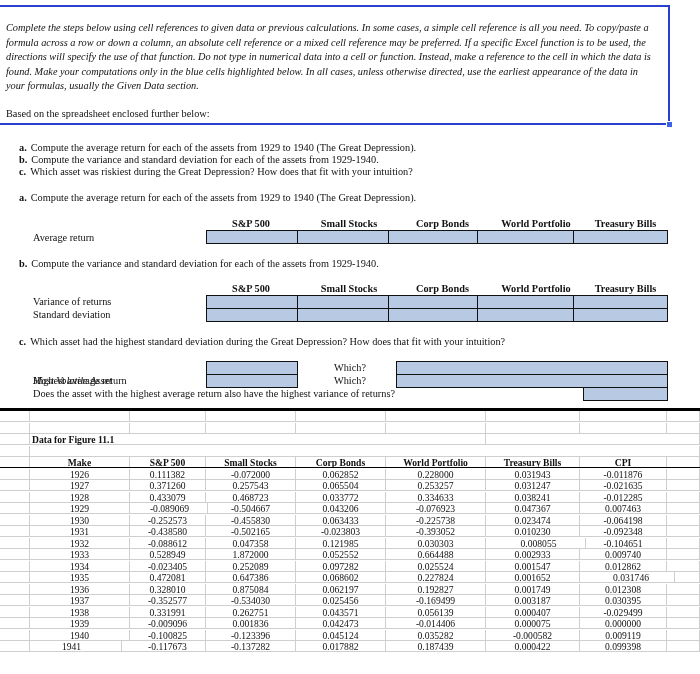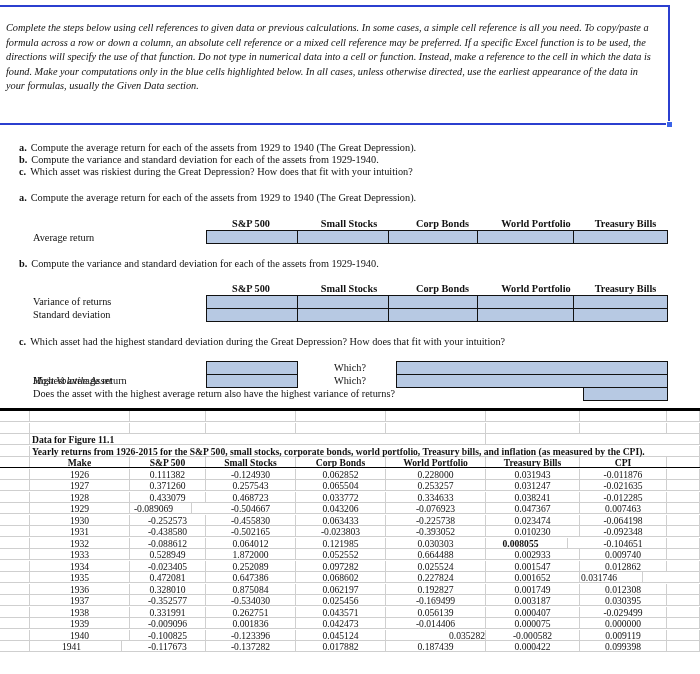--- a/index.html
+++ b/index.html
@@ -35,20 +35,21 @@
   .gcell { position: absolute; top: 0; height: 100%; border-right: 1px solid #cfcfcf; font-size: 9.6px; line-height: 11px; text-align: center; overflow: hidden; white-space: nowrap; }
   .gtxt { position: absolute; left: 32px; top: 0; font-size: 9.6px; font-weight: bold; line-height: 11px; white-space: nowrap; }
   .colhdr .gcell { font-weight: bold; }
   .colhdr { border-bottom: 1.5px solid #000 !important; }
 </style>
 </head>
 <body>
 
 <div class="instr-box">
   <div class="instr-text">Complete the steps below using cell references to given data or previous calculations. In some cases, a simple cell reference is all you need. To copy/paste a formula across a row or down a column, an absolute cell reference or a mixed cell reference may be preferred. If a specific Excel function is to be used, the directions will specify the use of that function. Do not type in numerical data into a cell or function. Instead, make a reference to the cell in which the data is found. Make your computations only in the blue cells highlighted below. In all cases, unless otherwise directed, use the earliest appearance of the data in your formulas, usually the Given Data section.</div>
+  <div class="based-on">Based on the spreadsheet enclosed further below:</div>
   <div class="handle"></div>
 </div>
 
 <div class="abs" style="left:19px; top:142px;">
   <span class="lbl">a.</span><span>Compute the average return for each of the assets from 1929 to 1940 (The Great Depression).</span>
 </div>
 <div class="abs" style="left:19px; top:154px;">
   <span class="lbl">b.</span><span>Compute the variance and standard deviation for each of the assets from 1929-1940.</span>
 </div>
 <div class="abs" style="left:19px; top:166px;">
@@ -136,38 +137,37 @@
     </div>
     <div class="grow " style="top: 23px;">
       <div class="gcell" style="left: 0px; width: 30px;"></div>
       <div class="gcell" style="left: 386px; width: 100px;"></div>
       <div class="gcell" style="left: 667px; width: 33px;"></div>
       <div class="gtxt">Data for Figure 11.1</div>
     </div>
     <div class="grow " style="top: 34.5px;">
       <div class="gcell" style="left: 0px; width: 30px;"></div>
       <div class="gcell" style="left: 667px; width: 33px;"></div>
-      <div class="gtxt">Yearly returns from 1926-2015 for the S&amp;P 500, small stocks, corporate bonds, world portfolio, Treasury bills, and inflation (as measured by the CPI).</div>
     </div>
     <div class="grow colhdr" style="top: 46px;">
       <div class="gcell" style="left: 0px; width: 30px;"></div>
       <div class="gcell" style="left: 30px; width: 100px;">Make</div>
       <div class="gcell" style="left: 130px; width: 76px;">S&amp;P 500</div>
       <div class="gcell" style="left: 206px; width: 90px;">Small Stocks</div>
       <div class="gcell" style="left: 296px; width: 90px;">Corp Bonds</div>
       <div class="gcell" style="left: 386px; width: 100px;">World Portfolio</div>
       <div class="gcell" style="left: 486px; width: 94px;">Treasury Bills</div>
       <div class="gcell" style="left: 580px; width: 87px;">CPI</div>
       <div class="gcell" style="left: 667px; width: 33px;"></div>
     </div>
     <div class="grow " style="top: 57.5px;">
       <div class="gcell" style="left: 0px; width: 30px;"></div>
       <div class="gcell" style="left: 30px; width: 100px;">1926</div>
       <div class="gcell" style="left: 130px; width: 76px;">0.111382</div>
-      <div class="gcell" style="left: 206px; width: 90px;">-0.124930</div>
+      <div class="gcell" style="left: 206px; width: 90px;">-0.072000</div>
       <div class="gcell" style="left: 296px; width: 90px;">0.062852</div>
       <div class="gcell" style="left: 386px; width: 100px;">0.228000</div>
       <div class="gcell" style="left: 486px; width: 94px;">0.031943</div>
       <div class="gcell" style="left: 580px; width: 87px;">-0.011876</div>
       <div class="gcell" style="left: 667px; width: 33px;"></div>
     </div>
     <div class="grow " style="top: 69px;">
       <div class="gcell" style="left: 0px; width: 30px;"></div>
       <div class="gcell" style="left: 30px; width: 100px;">1927</div>
       <div class="gcell" style="left: 130px; width: 76px;">0.371260</div>
@@ -185,21 +185,21 @@
       <div class="gcell" style="left: 206px; width: 90px;">0.468723</div>
       <div class="gcell" style="left: 296px; width: 90px;">0.033772</div>
       <div class="gcell" style="left: 386px; width: 100px;">0.334633</div>
       <div class="gcell" style="left: 486px; width: 94px;">0.038241</div>
       <div class="gcell" style="left: 580px; width: 87px;">-0.012285</div>
       <div class="gcell" style="left: 667px; width: 33px;"></div>
     </div>
     <div class="grow " style="top: 92px;">
       <div class="gcell" style="left: 0px; width: 30px;"></div>
       <div class="gcell" style="left: 30px; width: 100px;">1929</div>
-      <div class="gcell" style="left: 116px; width: 76px;">-0.089069</div>
+      <div class="gcell" style="left: 132px; width: 76px;">-0.089069</div>
       <div class="gcell" style="left: 206px; width: 90px;">-0.504667</div>
       <div class="gcell" style="left: 296px; width: 90px;">0.043206</div>
       <div class="gcell" style="left: 386px; width: 100px;">-0.076923</div>
       <div class="gcell" style="left: 486px; width: 94px;">0.047367</div>
       <div class="gcell" style="left: 580px; width: 87px;">0.007463</div>
       <div class="gcell" style="left: 667px; width: 33px;"></div>
     </div>
     <div class="grow " style="top: 103.5px;">
       <div class="gcell" style="left: 0px; width: 30px;"></div>
       <div class="gcell" style="left: 30px; width: 100px;">1930</div>
@@ -219,24 +219,24 @@
       <div class="gcell" style="left: 296px; width: 90px;">-0.023803</div>
       <div class="gcell" style="left: 386px; width: 100px;">-0.393052</div>
       <div class="gcell" style="left: 486px; width: 94px;">0.010230</div>
       <div class="gcell" style="left: 580px; width: 87px;">-0.092348</div>
       <div class="gcell" style="left: 667px; width: 33px;"></div>
     </div>
     <div class="grow " style="top: 126.5px;">
       <div class="gcell" style="left: 0px; width: 30px;"></div>
       <div class="gcell" style="left: 30px; width: 100px;">1932</div>
       <div class="gcell" style="left: 130px; width: 76px;">-0.088612</div>
-      <div class="gcell" style="left: 206px; width: 90px;">0.064012</div>
+      <div class="gcell" style="left: 206px; width: 90px;">0.047358</div>
       <div class="gcell" style="left: 296px; width: 90px;">0.121985</div>
       <div class="gcell" style="left: 386px; width: 100px;">0.030303</div>
-      <div class="gcell" style="left: 474px; width: 94px; font-weight: bold;">0.008055</div>
+      <div class="gcell" style="left: 492px; width: 94px;">0.008055</div>
       <div class="gcell" style="left: 580px; width: 87px;">-0.104651</div>
       <div class="gcell" style="left: 667px; width: 33px;"></div>
     </div>
     <div class="grow " style="top: 138px;">
       <div class="gcell" style="left: 0px; width: 30px;"></div>
       <div class="gcell" style="left: 30px; width: 100px;">1933</div>
       <div class="gcell" style="left: 130px; width: 76px;">0.528949</div>
       <div class="gcell" style="left: 206px; width: 90px;">1.872000</div>
       <div class="gcell" style="left: 296px; width: 90px;">0.052552</div>
       <div class="gcell" style="left: 386px; width: 100px;">0.664488</div>
@@ -256,21 +256,21 @@
       <div class="gcell" style="left: 667px; width: 33px;"></div>
     </div>
     <div class="grow " style="top: 161px;">
       <div class="gcell" style="left: 0px; width: 30px;"></div>
       <div class="gcell" style="left: 30px; width: 100px;">1935</div>
       <div class="gcell" style="left: 130px; width: 76px;">0.472081</div>
       <div class="gcell" style="left: 206px; width: 90px;">0.647386</div>
       <div class="gcell" style="left: 296px; width: 90px;">0.068602</div>
       <div class="gcell" style="left: 386px; width: 100px;">0.227824</div>
       <div class="gcell" style="left: 486px; width: 94px;">0.001652</div>
-      <div class="gcell" style="left: 556px; width: 87px;">0.031746</div>
+      <div class="gcell" style="left: 588px; width: 87px;">0.031746</div>
       <div class="gcell" style="left: 667px; width: 33px;"></div>
     </div>
     <div class="grow " style="top: 172.5px;">
       <div class="gcell" style="left: 0px; width: 30px;"></div>
       <div class="gcell" style="left: 30px; width: 100px;">1936</div>
       <div class="gcell" style="left: 130px; width: 76px;">0.328010</div>
       <div class="gcell" style="left: 206px; width: 90px;">0.875084</div>
       <div class="gcell" style="left: 296px; width: 90px;">0.062197</div>
       <div class="gcell" style="left: 386px; width: 100px;">0.192827</div>
       <div class="gcell" style="left: 486px; width: 94px;">0.001749</div>
@@ -309,21 +309,21 @@
       <div class="gcell" style="left: 486px; width: 94px;">0.000075</div>
       <div class="gcell" style="left: 580px; width: 87px;">0.000000</div>
       <div class="gcell" style="left: 667px; width: 33px;"></div>
     </div>
     <div class="grow " style="top: 218.5px;">
       <div class="gcell" style="left: 0px; width: 30px;"></div>
       <div class="gcell" style="left: 30px; width: 100px;">1940</div>
       <div class="gcell" style="left: 130px; width: 76px;">-0.100825</div>
       <div class="gcell" style="left: 206px; width: 90px;">-0.123396</div>
       <div class="gcell" style="left: 296px; width: 90px;">0.045124</div>
-      <div class="gcell" style="left: 386px; width: 100px; text-align: right;">0.035282</div>
+      <div class="gcell" style="left: 386px; width: 100px;">0.035282</div>
       <div class="gcell" style="left: 486px; width: 94px;">-0.000582</div>
       <div class="gcell" style="left: 580px; width: 87px;">0.009119</div>
       <div class="gcell" style="left: 667px; width: 33px;"></div>
     </div>
     <div class="grow " style="top: 230px;">
       <div class="gcell" style="left: 0px; width: 30px;"></div>
       <div class="gcell" style="left: 22px; width: 100px;">1941</div>
       <div class="gcell" style="left: 130px; width: 76px;">-0.117673</div>
       <div class="gcell" style="left: 206px; width: 90px;">-0.137282</div>
       <div class="gcell" style="left: 296px; width: 90px;">0.017882</div>

